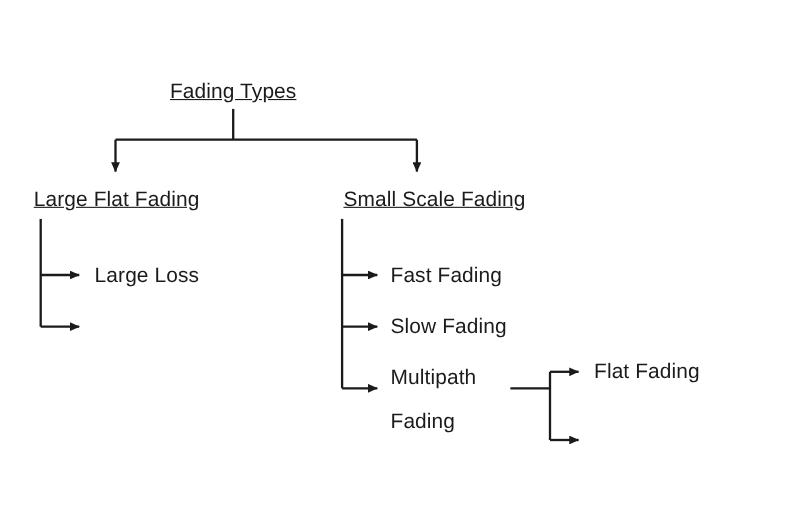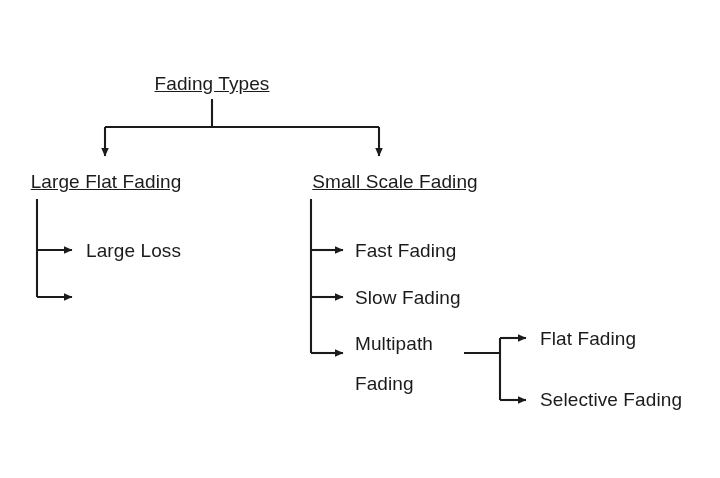--- a/index.html
+++ b/index.html
@@ -92,15 +92,14 @@
 
   <div class="node" style="left:355px; top:239px;text-align:right;">Fast Fading</div>
 
   <div class="node" style="left:355px; top:286px;">Slow Fading</div>
 
   <div class="node two-line" style="left:355px; top:324px;">Multipath
 Fading</div>
 
   <div class="node" style="left:540px; top:327px;">Flat Fading</div>
 
-  <div class="node" style="left:540px; top:388px;">Selective Fading</div>
 
 </div>
 
 </body></html>

